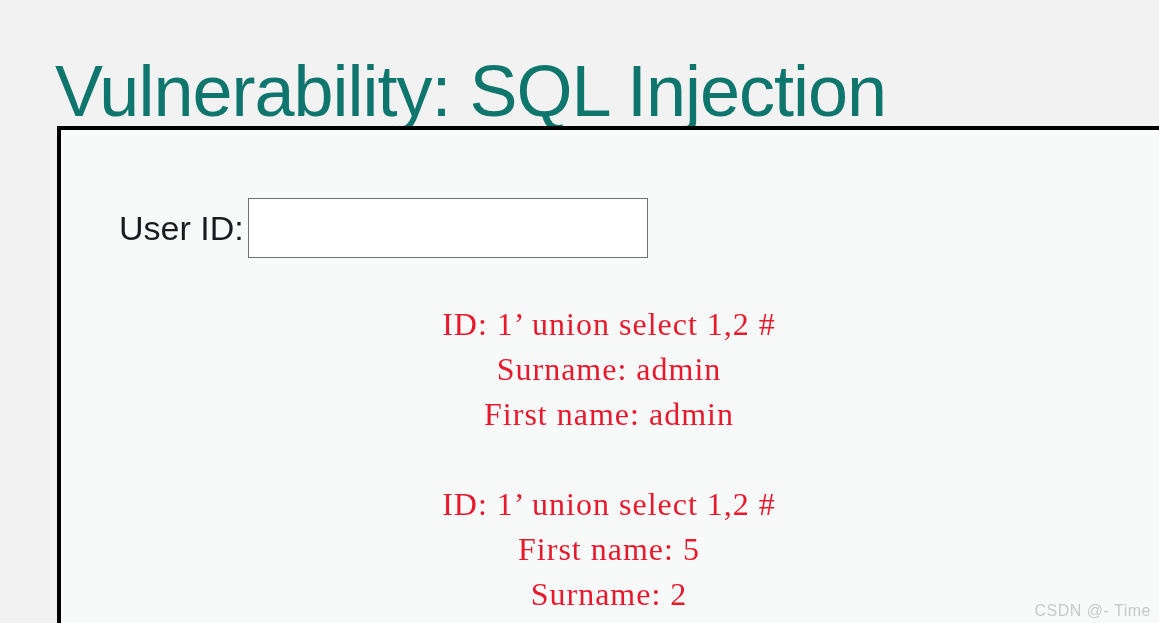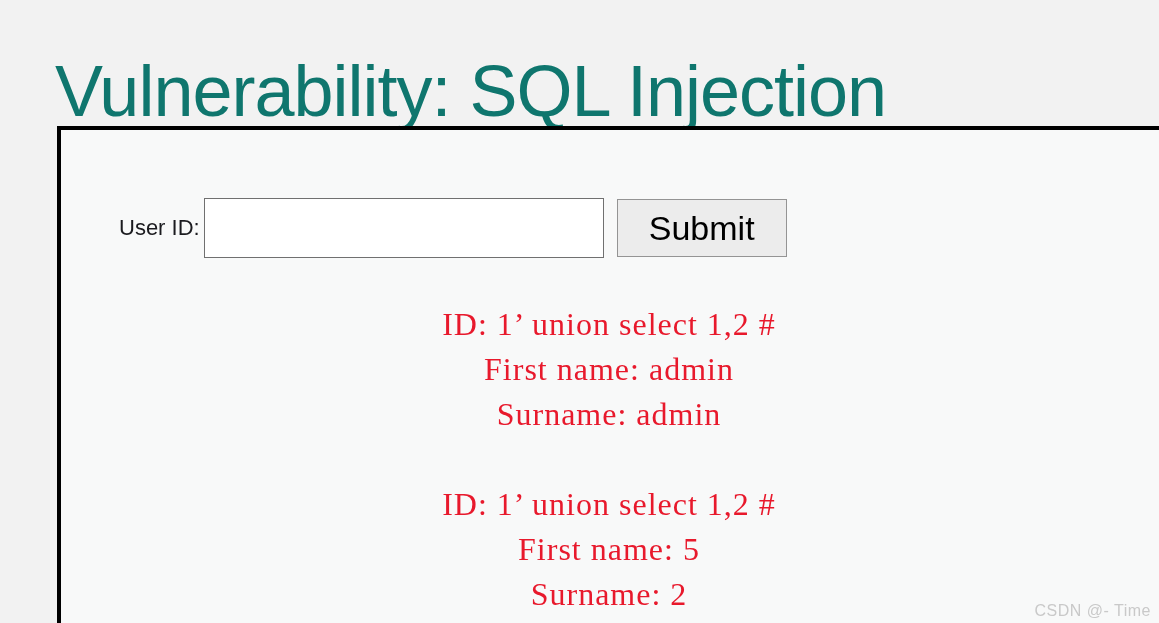--- a/index.html
+++ b/index.html
@@ -44,21 +44,21 @@
 
   
   #login-form {
     position: absolute;
     left: 58px;
     top: 68px;
     display: flex;
     align-items: center;
   }
   #user-id-label {
-    font-size: 22px;
+    font-size: 34px;
     color: #1b1b1f;
     line-height: 1;
     margin-right: 4px;
     white-space: nowrap;
   }
   #user-id-input {
     width: 400px;
     height: 60px;
     box-sizing: border-box;
     background: #ffffff;
@@ -123,29 +123,28 @@
 </head>
 <body>
 
 <h1 id="page-title">Vulnerability: SQL Injection</h1>
 
 <div id="content-panel">
 
   <div id="login-form">
     <label id="user-id-label">User ID:</label>
     <input id="user-id-input" type="text" value="" style="">
-    <button id="submit-button">Submit</button>
   </div>
 
   <div id="results">
 
     <div class="result-block">
       <div class="result-line">ID: 1’ union select 1,2 #</div>
+      <div class="result-line">Surname: admin</div>
       <div class="result-line">First name: admin</div>
-      <div class="result-line">Surname: admin</div>
     </div>
 
     <div class="result-block">
       <div class="result-line">ID: 1’ union select 1,2 #</div>
       <div class="result-line">First name: 5</div>
       <div class="result-line">Surname: 2</div>
     </div>
 
   </div>
 

